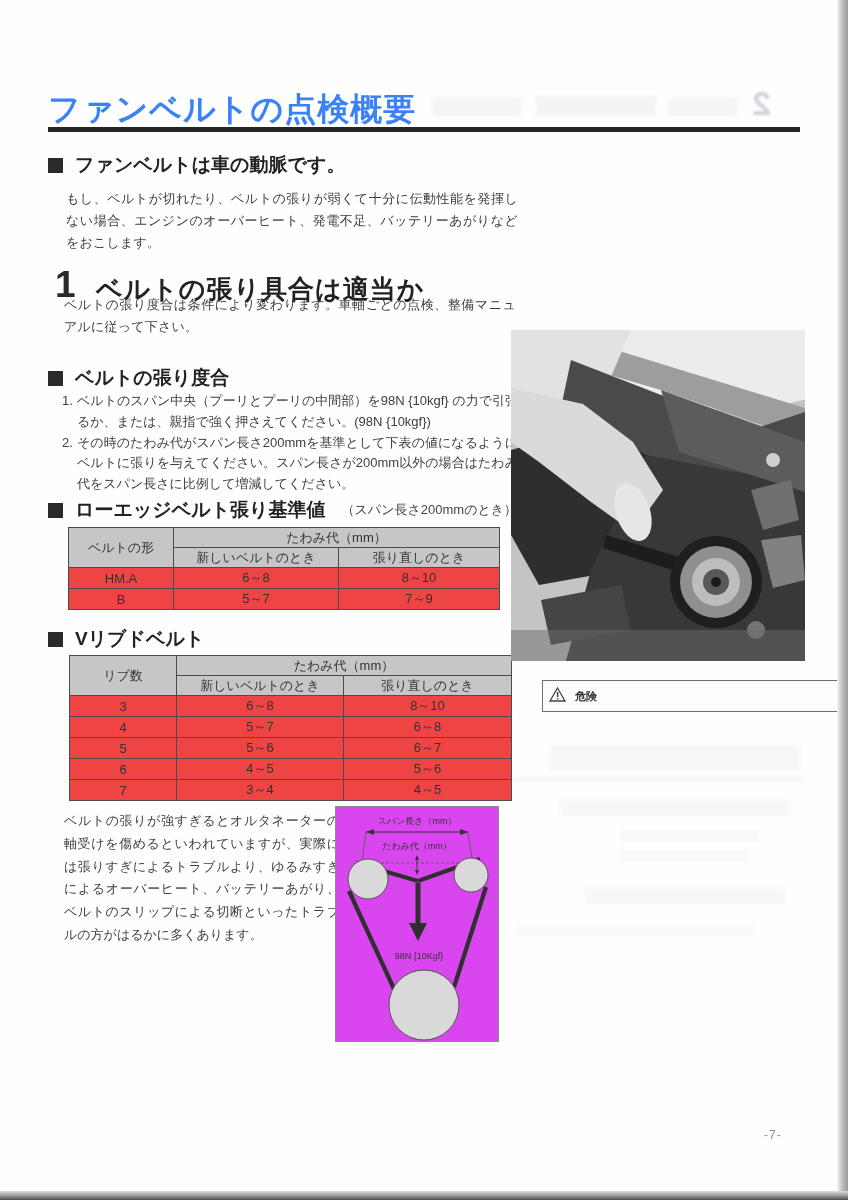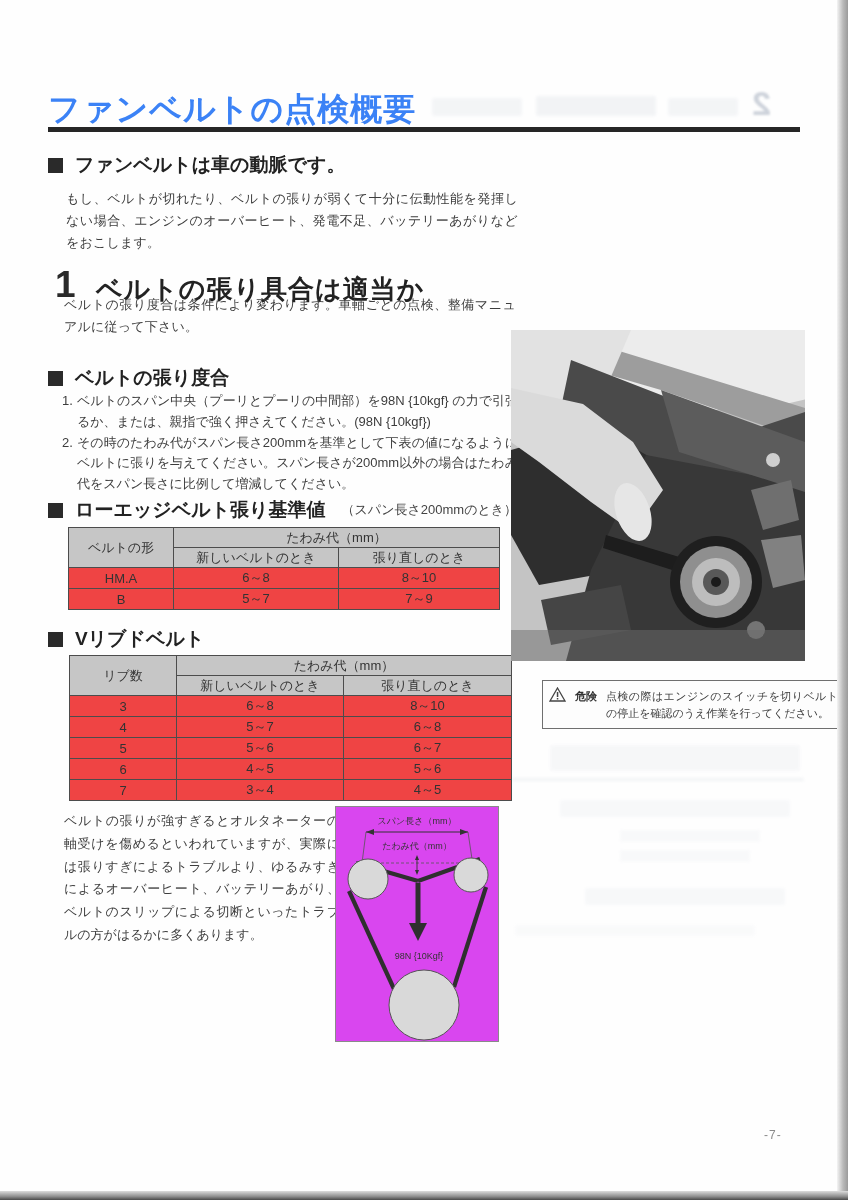--- a/index.html
+++ b/index.html
@@ -224,21 +224,20 @@
     </svg>
   </div>
 
   <div class="warning">
     <svg class="warn-ico" width="17" height="15" viewBox="0 0 17 15">
       <path d="M8.5,1 L16,14 L1,14 Z" fill="none" stroke="#444" stroke-width="1.3"></path>
       <rect x="7.8" y="5" width="1.5" height="5" fill="#444"></rect>
       <rect x="7.8" y="11" width="1.5" height="1.5" fill="#444"></rect>
     </svg>
     <span class="wlabel">危険</span>
-    <span class="wtext">点検の際はエンジンのスイッチを切りベルトの停止を確認のうえ作業を行ってください。</span>
   </div>
 
   <div class="bottom-para">ベルトの張りが強すぎるとオルタネーターの軸受けを傷めるといわれていますが、実際には張りすぎによるトラブルより、ゆるみすぎによるオーバーヒート、バッテリーあがり、ベルトのスリップによる切断といったトラブルの方がはるかに多くあります。</div>
 
   <div class="diagram">
     <svg width="162" height="234" viewBox="0 0 162 234">
 
       <text x="81" y="17" font-size="9" fill="#333" text-anchor="middle">スパン長さ（mm）</text>
       <line x1="30" y1="25" x2="132" y2="25" stroke="#333" stroke-width="1.2"></line>
       <path d="M30,25 L38,22 L38,28 Z" fill="#333"></path>

